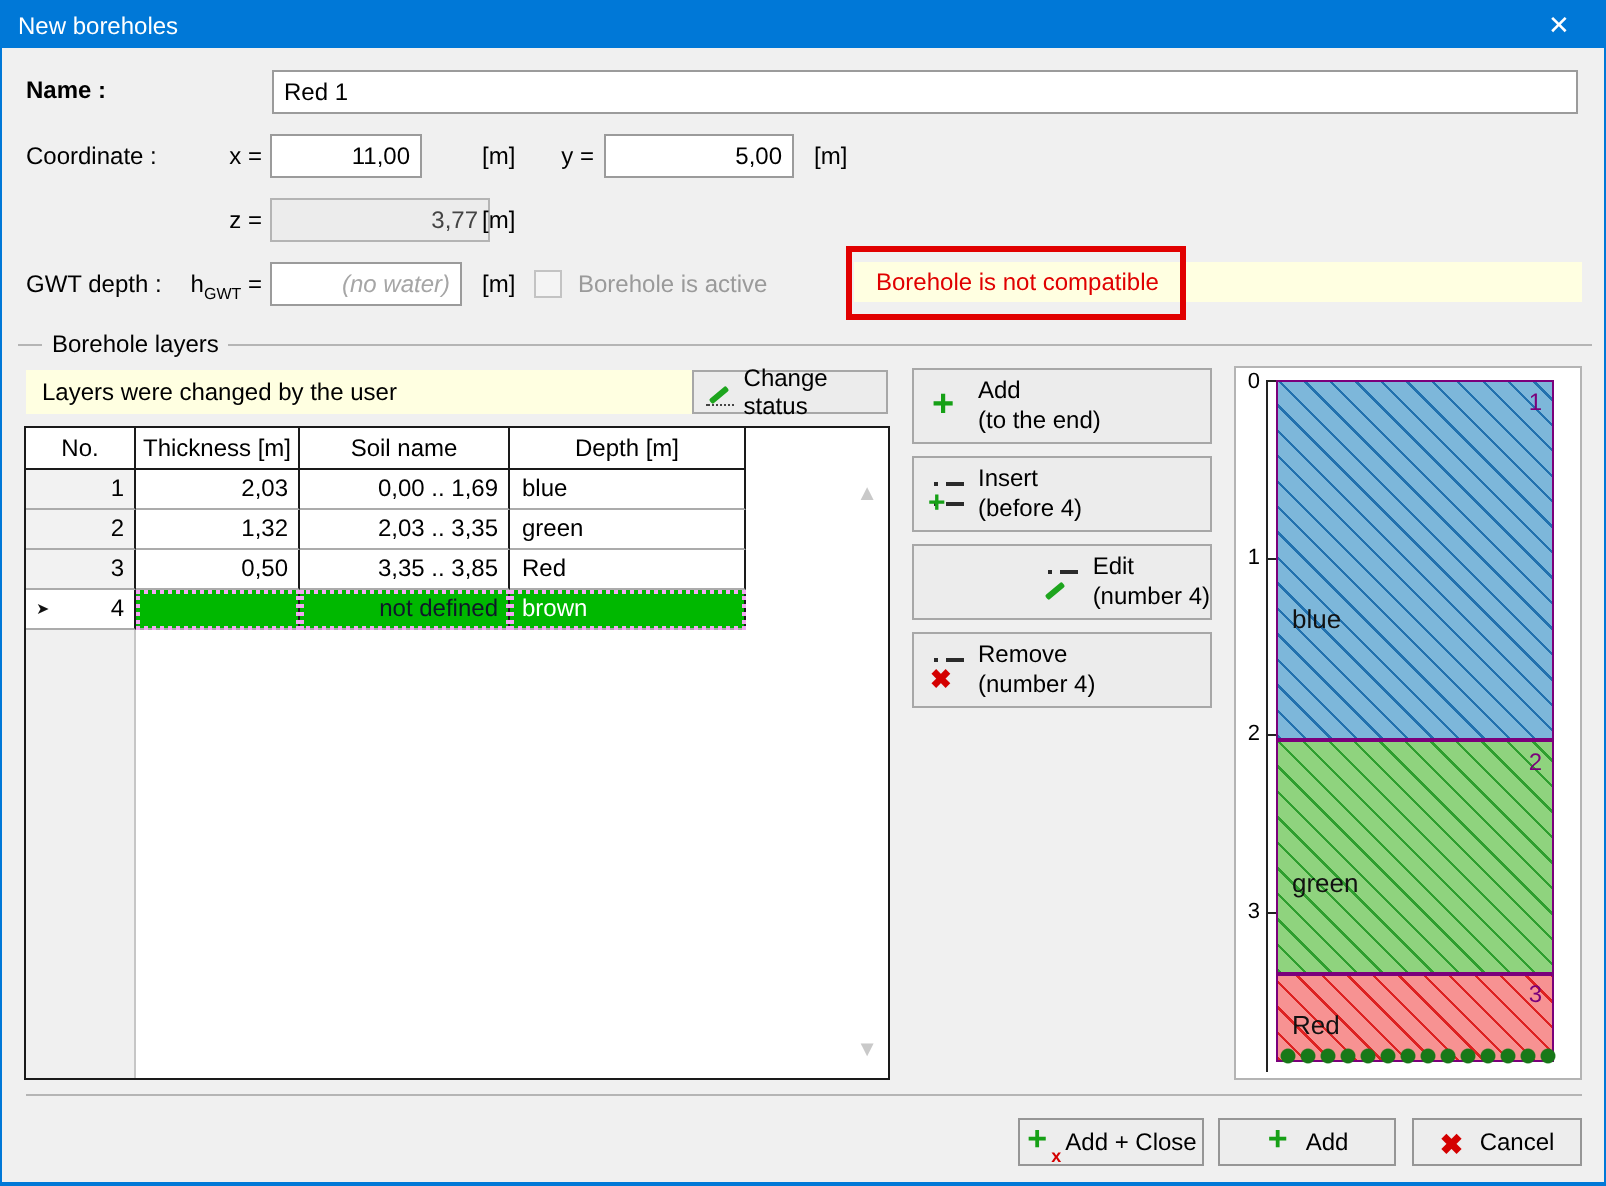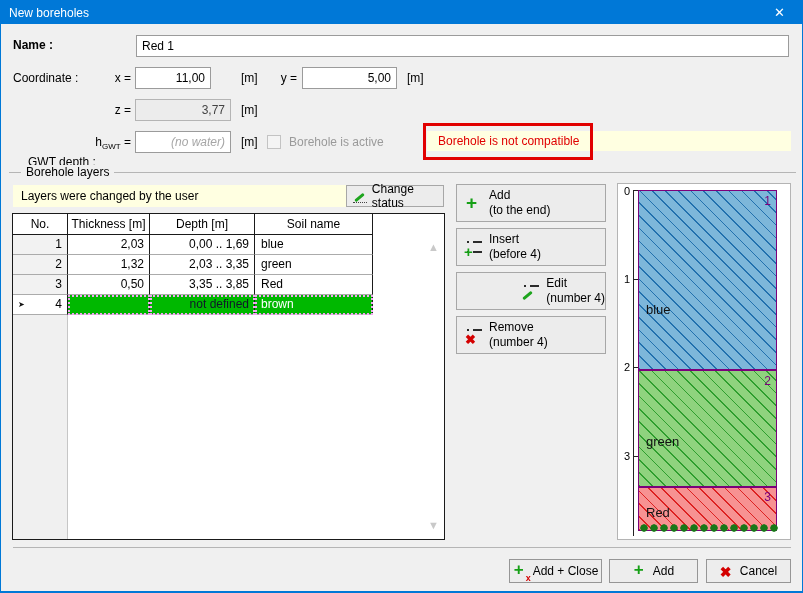--- a/index.html
+++ b/index.html
@@ -105,24 +105,24 @@
 
   <div class="lbl" style="left:12px;top:66px;">Coordinate :</div>
   <div class="lbl r" style="left:100px;top:66px;width:30px;">x =</div>
   <input class="inp" style="left: 134px; top: 66px; width: 76px;" value="11,00">
   <div class="lbl" style="left:240px;top:66px;">[m]</div>
   <div class="lbl r" style="left:268px;top:66px;width:28px;">y =</div>
   <input class="inp" style="left: 301px; top: 66px; width: 95px;" value="5,00">
   <div class="lbl" style="left:406px;top:66px;">[m]</div>
 
   <div class="lbl r" style="left:100px;top:98px;width:30px;">z =</div>
-  <input class="inp disabled" style="left: 134px; top: 98px; width: 96px; padding-left: 26px;" disabled="" value="3,77">
+  <input class="inp disabled" style="left: 134px; top: 98px; width: 110px; padding-left: 26px;" disabled="" value="3,77">
   <div class="lbl" style="left:240px;top:98px;">[m]</div>
 
-  <div class="lbl" style="left:27px;top:130px;margin-top:20px;">GWT depth :</div>
+  <div class="lbl" style="left:12px;top:130px;">GWT depth :</div>
   <div class="lbl r" style="left:88px;top:130px;width:42px;"><span>h</span><sub class="gwt">GWT</sub> <span>=</span></div>
   <input class="inp" style="left: 134px; top: 130px; width: 96px;" placeholder="(no water)">
   <div class="lbl" style="left:240px;top:130px;">[m]</div>
   <div class="checkbox" style="left:266px;top:134px;"></div>
   <div class="lbl dis" style="left:288px;top:130px;">Borehole is active</div>
 
   <div class="warn-strip">Borehole is not compatible</div>
   <div class="warn-box"></div>
 
   <div class="group-line"></div>
@@ -135,22 +135,22 @@
       </span>
     <span>Change status</span>
   </div>
 
   <div class="tbl-container">
     <div class="left-strip"></div>
     <div class="grid">
 
       <div class="cell th">No.</div>
       <div class="cell th">Thickness [m]</div>
+      <div class="cell th">Soil name</div>
       <div class="cell th">Depth [m]</div>
-      <div class="cell th">Soil name</div>
 
       <div class="cell td-num col-no">1</div>
       <div class="cell td-num">2,03</div>
       <div class="cell td-num">0,00 .. 1,69</div>
       <div class="cell td-text">blue</div>
 
       <div class="cell td-num col-no">2</div>
       <div class="cell td-num">1,32</div>
       <div class="cell td-num">2,03 .. 3,35</div>
       <div class="cell td-text">green</div>

